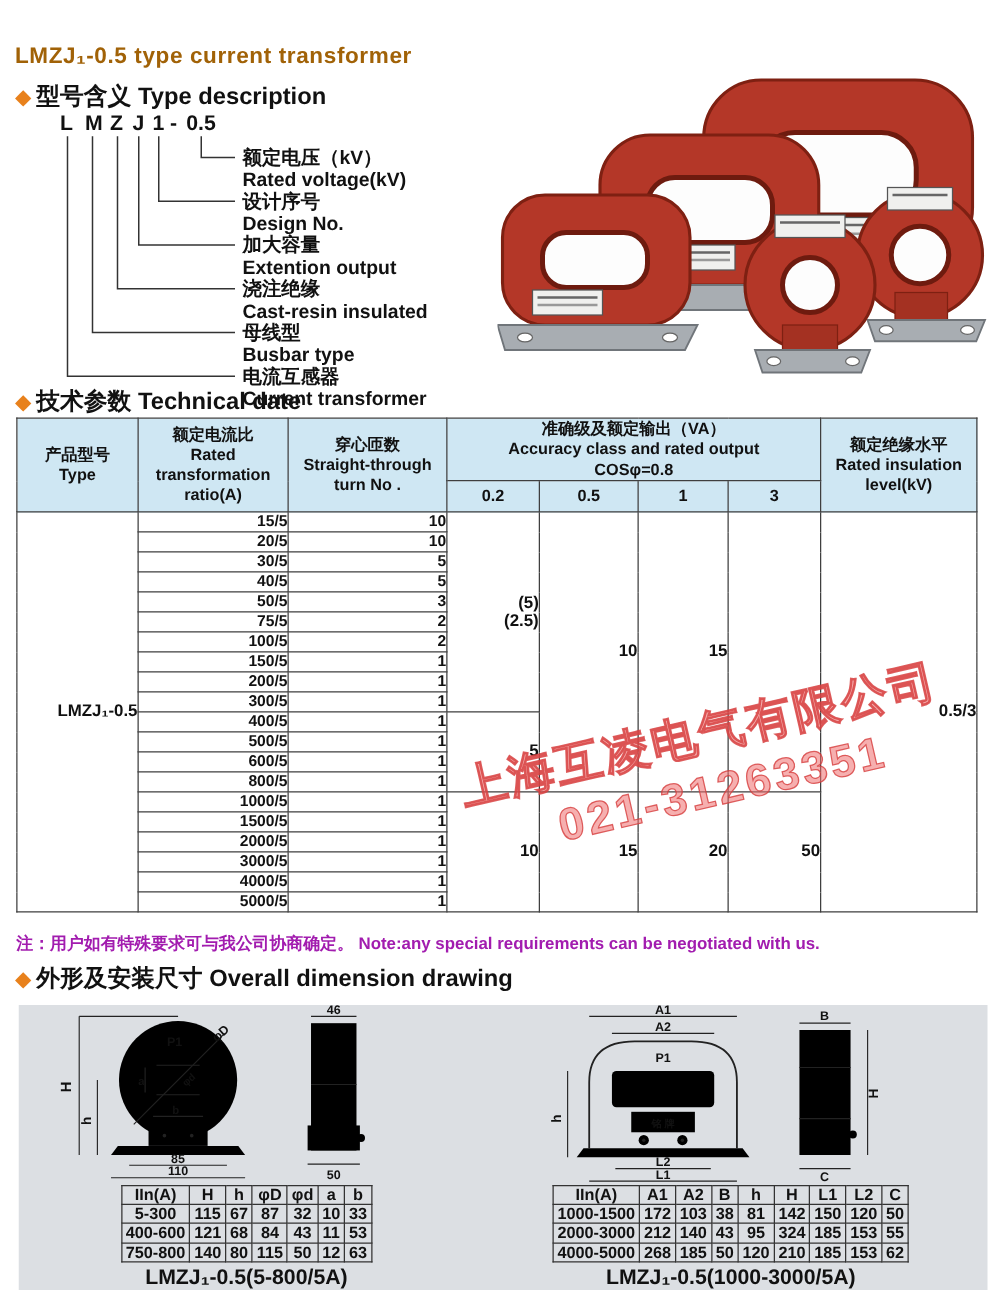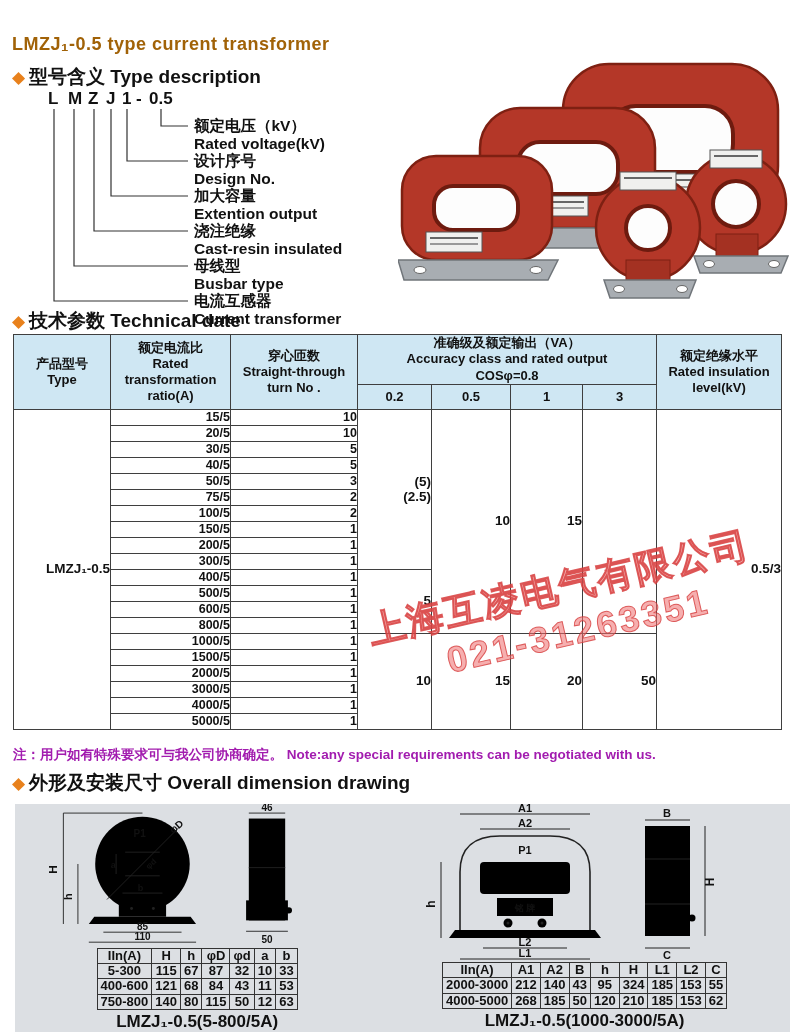--- a/index.html
+++ b/index.html
@@ -426,20 +426,31 @@
               <th>B</th>
               <th>h</th>
               <th>H</th>
               <th>L1</th>
               <th>L2</th>
               <th>C</th>
             </tr>
           </thead>
         <tbody>
             <tr>
+              <td>1000-1500</td>
+              <td>172</td>
+              <td>103</td>
+              <td>38</td>
+              <td>81</td>
+              <td>142</td>
+              <td>150</td>
+              <td>120</td>
+              <td>50</td>
+            </tr>
+            <tr>
               <td>2000-3000</td>
               <td>212</td>
               <td>140</td>
               <td>43</td>
               <td>95</td>
               <td>324</td>
               <td>185</td>
               <td>153</td>
               <td>55</td>
             </tr>

